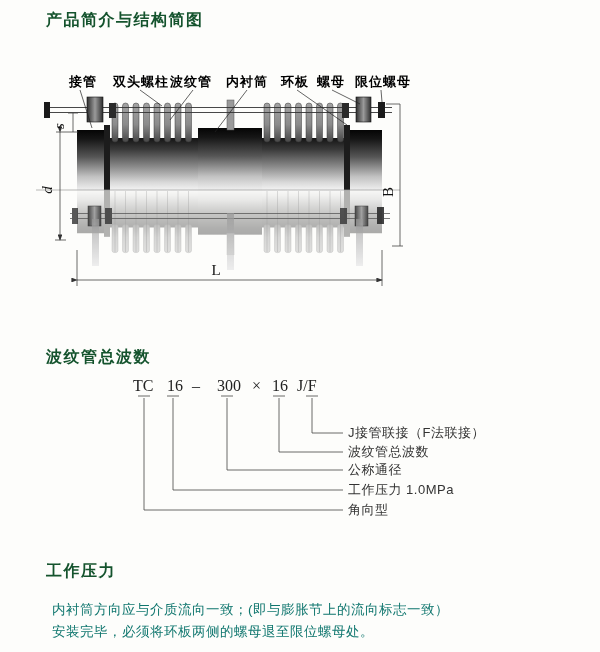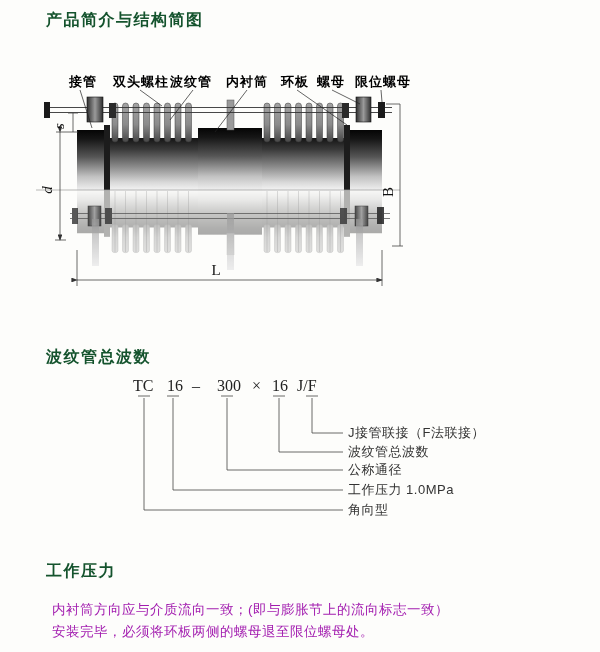--- a/index.html
+++ b/index.html
@@ -19,21 +19,21 @@
     color:#14532d;
   }
   #heading-intro{top:10px;}
   #heading-code{top:347px;}
   #heading-install{top:561px;}
   .diagram-svg{position:absolute;left:0;top:62px;}
   .code-svg{position:absolute;left:0;top:372px;}
   .install-text{
     position:absolute;left:52px;top:599px;
     font-size:13.5px;line-height:22px;
-    color:#a21caf;font-weight:500;
+    color:#0f766e;font-weight:500;
     letter-spacing:0.5px;
   }
   svg text{font-family:"Liberation Sans", sans-serif;}
   svg text.part-lbl{font-size:13px;font-weight:600;fill:#000;letter-spacing:1px;}
   svg text.dim{font-family:"Liberation Serif", serif;font-size:15px;fill:#111;}
   svg text.dim-it{font-style:italic;}
   svg text.code-seg{font-family:"Liberation Serif", serif;font-size:16px;fill:#222;}
   svg text.callout{font-size:13px;fill:#333;font-weight:500;letter-spacing:0.5px;}
   .ln{stroke:#444;stroke-width:0.8;fill:none;}
   .leader{stroke:#222;stroke-width:0.7;fill:none;}

